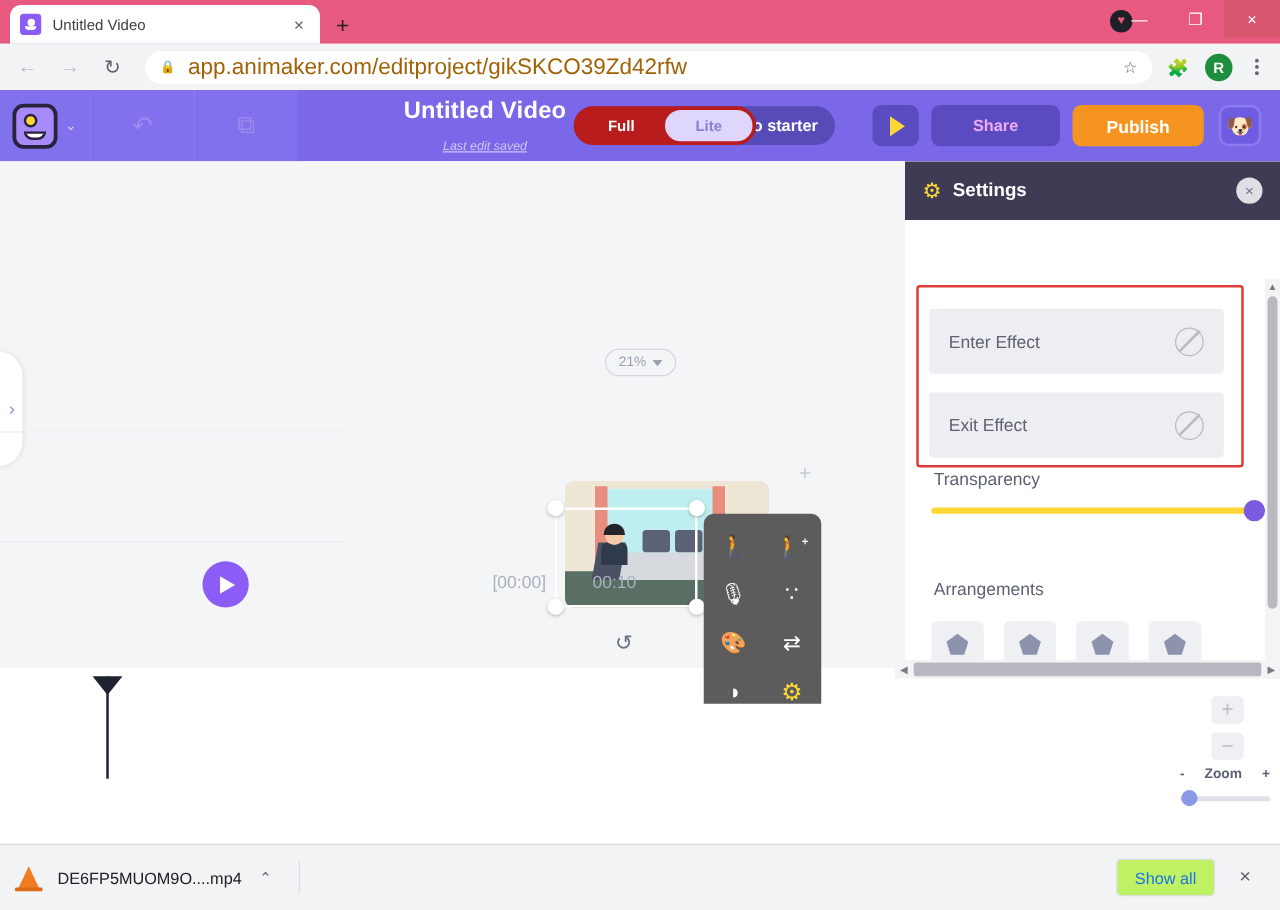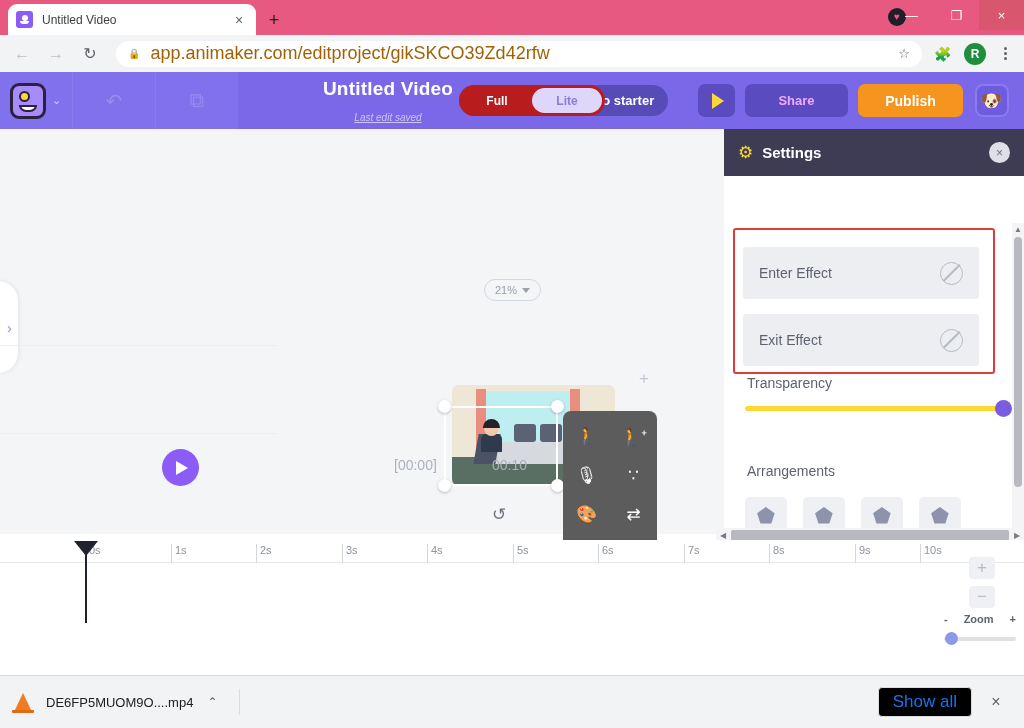--- a/index.html
+++ b/index.html
@@ -219,21 +219,21 @@
     background:#ffffff; display:flex; align-items:center; box-shadow:0 1px 5px rgba(0,0,0,.13);
   }
   .scene-play{
     width:30px;height:30px;border-radius:50%;background:#343541; margin-left:9px;
     display:flex;align-items:center;justify-content:center; flex:none;
   }
   .tri-y2{ width:0;height:0;border-left:9px solid #fdd835;border-top:5px solid transparent;border-bottom:5px solid transparent; margin-left:2px;}
   .scene-div{ width:1px;height:47px;background:#eceef2; margin-left:9px;}
   .scene-label{ font-size:15px;font-weight:bold;color:#2f3340; margin-left:16px;}
   .tc-a{ position:absolute; left:394px; top:457px; font-size:14px; color:#aab1be;}
-  .tc-b{ position:absolute; left:474px; top:457px; font-size:14px; color:#aab1be;margin-left:18px;}
+  .tc-b{ position:absolute; left:474px; top:457px; font-size:14px; color:#aab1be;}
 
   
   .panel{
     position:absolute; left:724px; top:129px; width:300px; height:405px;
     background:#ffffff; overflow:hidden;
   }
   .panel-head{
     height:47px; background:#3e3c54; display:flex; align-items:center; padding:0 14px;
   }
   .gear-y{ color:#fdd835; font-size:17px; }
@@ -343,21 +343,21 @@
     border-bottom:19px solid #f07c22; flex:none; position:relative;
   }
   .cone::after{ content:""; position:absolute; left:-11px; top:17px; width:22px;height:3px;
     background:#e06a12; border-radius:1px;}
   .dl-name{ font-size:13px; color:#202124; margin-left:14px; }
   .dl-caret{ font-size:12px; color:#5f6368; margin-left:14px; }
   .dl-sep{ width:1px;height:26px;background:#dadce0; margin-left:22px;}
   .dl-spacer{ flex:1; }
   .showall{
     height:30px; padding:0 14px; border:1px solid #dadce0; border-radius:4px;
-    background:#000000; color:#1a73e8; font-size:17px;
+    background:#bef264; color:#1a73e8; font-size:13px;
     display:flex;align-items:center;justify-content:center;
   }
   .dl-x{ width:28px;height:28px; display:flex;align-items:center;justify-content:center;
     color:#5f6368; font-size:16px; margin-left:10px;}
 </style>
 </head>
 <body>
 
 <div class="app">
 
@@ -517,33 +517,20 @@
     <div class="arr-item">⬟</div>
     <div class="arr-item">⬟</div>
   </div>
 
   <div class="tl-scrollbar">
     <span class="tl-sb-arrow">◀</span>
     <span class="tl-sb-thumb"></span>
     <span class="tl-sb-arrow">▶</span>
   </div>
 
-  <div class="ruler">
-    <span class="tick" style="left:85px;">0s</span>
-    <span class="tick" style="left:171px;">1s</span>
-    <span class="tick" style="left:256px;">2s</span>
-    <span class="tick" style="left:342px;">3s</span>
-    <span class="tick" style="left:427px;">4s</span>
-    <span class="tick" style="left:513px;">5s</span>
-    <span class="tick" style="left:598px;">6s</span>
-    <span class="tick" style="left:684px;">7s</span>
-    <span class="tick" style="left:769px;">8s</span>
-    <span class="tick" style="left:855px;">9s</span>
-    <span class="tick" style="left:920px;">10s</span>
-  </div>
   <div class="playhead-tri"></div>
   <div class="playhead-line"></div>
 
   <div class="tl-body">
     
     
     
   </div>
 
   <div class="zc-plus">+</div>

